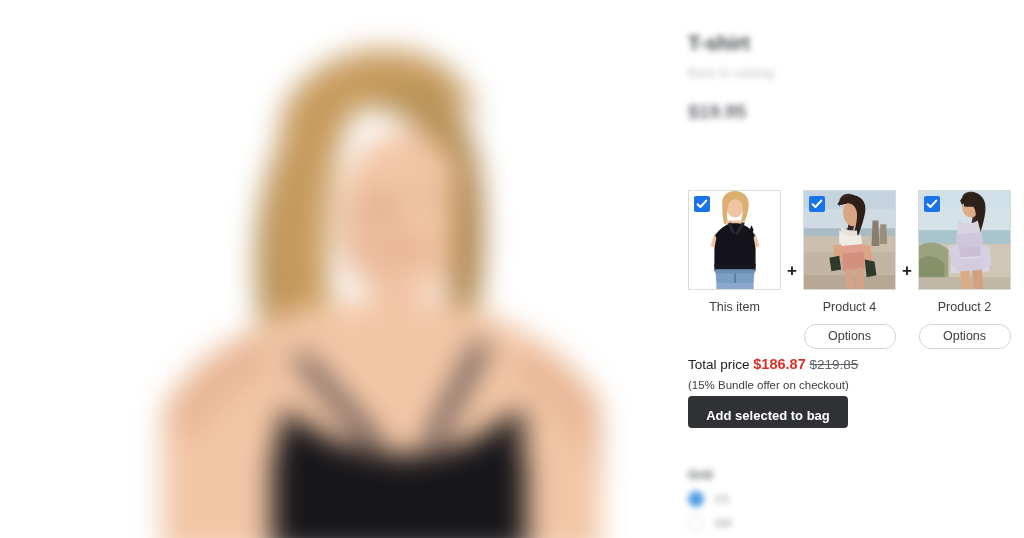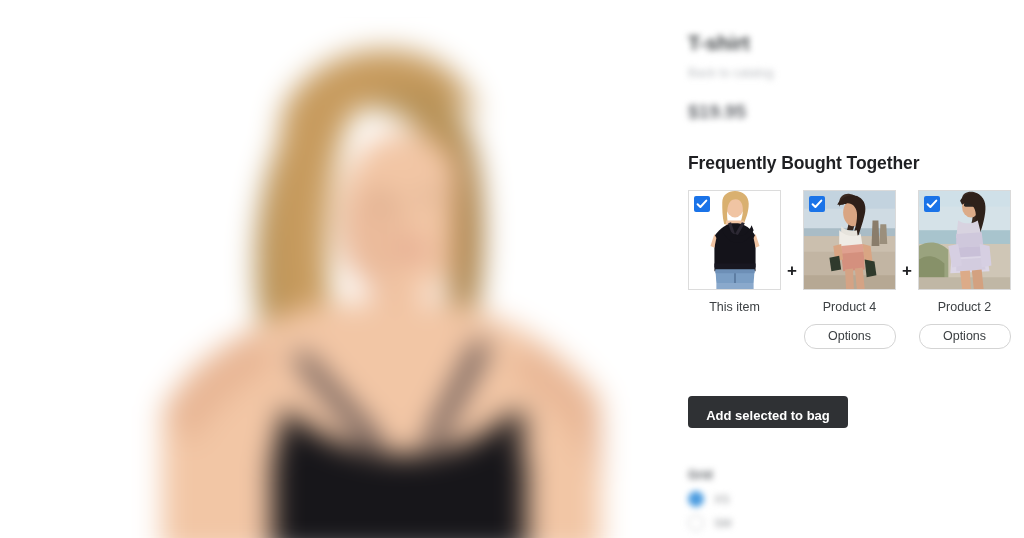--- a/index.html
+++ b/index.html
@@ -187,21 +187,20 @@
       </svg>
     </div>
   </div>
 
   <div class="detail">
 
     <div class="prod-title blurred-top">T-shirt</div>
     <div class="back-link blurred-top">Back to catalog</div>
     <div class="prod-price blurred-top">$19.95</div>
 
-    <div class="fbt-heading">Frequently Bought Together</div>
 
     <div class="bundle-row">
 
       <div class="bundle-col">
         <div class="card">
           <svg class="card-img" viewBox="0 0 93 100" preserveAspectRatio="xMidYMid slice">
             <rect width="93" height="100" fill="#ffffff"></rect>
             <ellipse cx="47" cy="16" rx="9" ry="11" fill="#f0c4a3"></ellipse>
             <path d="M34 12 C34 4 40 0 47 0 C55 0 61 5 61 13 C61 22 58 28 56 34 L52 34 C55 26 56 18 54 13 C52 8 46 7 42 11 C39 14 38 24 40 34 L36 34 C34 26 34 18 34 12 Z" fill="#d9b070"></path>
             <path d="M38 30 L56 30 L57 42 L37 42 Z" fill="#f0c4a3"></path>
@@ -295,20 +294,26 @@
               <path d="M1.6 6.2 L4.4 9 L10.3 2.6" stroke="#ffffff" stroke-width="2" fill="none" stroke-linecap="round" stroke-linejoin="round"></path>
             </svg>
           </div>
         </div>
         <div class="card-label">Product 2</div>
         <button class="options-btn">Options</button>
       </div>
 
     </div>
 
+    <div class="totals">
+      <span>Total price</span>
+      <span class="amount">$186.87</span>
+      <span class="was">$219.85</span>
+    </div>
+    <div class="bundle-note">(15% Bundle offer on checkout)</div>
 
     <button class="add-btn">Add selected to bag</button>
 
     <div class="opt-group">
       <div class="opt-title">Grid</div>
       <div class="opt-row">
         <span class="radio on"></span>
         <span class="opt-text">XS</span>
       </div>
       <div class="opt-row">

